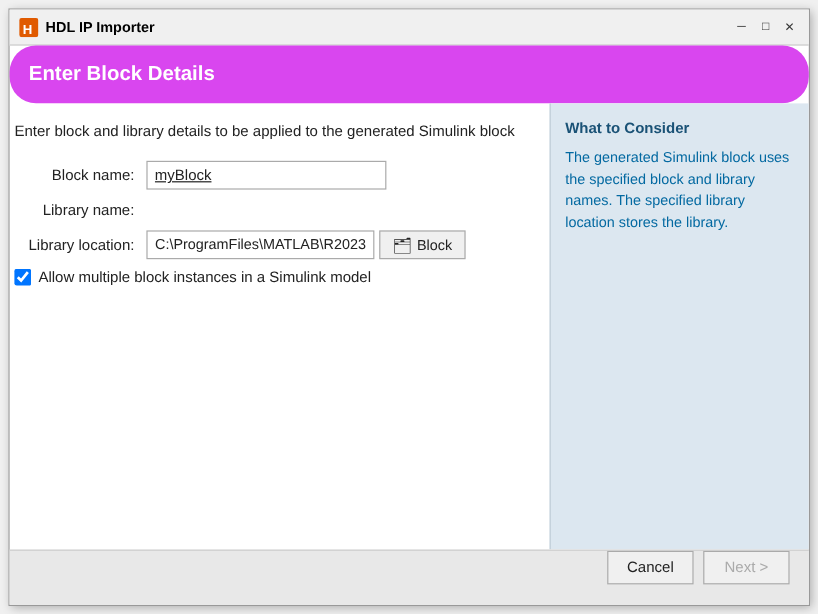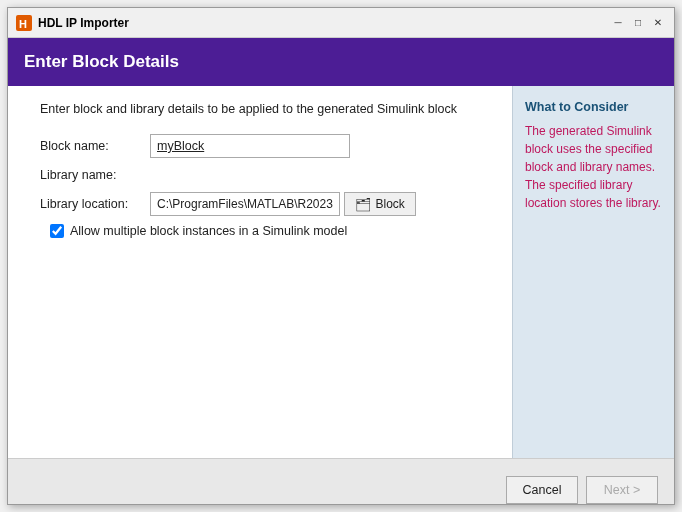--- a/index.html
+++ b/index.html
@@ -57,41 +57,42 @@
       display: flex;
       align-items: center;
       justify-content: center;
       font-size: 10px;
       cursor: pointer;
       color: #333;
     }
 
     
     .header {
-      background: #4c1d95;
+      background: #d946ef;
       padding: 14px 16px;
       flex-shrink: 0;
+      border-radius: 22px;
     }
     .header-title {
       color: #fff;
       font-size: 17px;
       font-weight: bold;
     }
 
     
     .body {
       display: flex;
       flex: 1;
       overflow: hidden;
     }
 
     
     .main-content {
       flex: 1;
-      padding: 16px 32px;
+      padding: 16px 4px;
       display: flex;
       flex-direction: column;
     }
 
     .description-text {
       font-size: 12.5px;
       color: #222;
       margin-bottom: 18px;
     }
 
@@ -101,21 +102,21 @@
       gap: 10px;
     }
 
     .form-row {
       display: flex;
       align-items: center;
     }
 
     .form-label {
       width: 110px;
-      text-align: left;
+      text-align: right;
       padding-right: 10px;
       font-size: 12.5px;
       color: #222;
       flex-shrink: 0;
     }
 
     .form-input {
       width: 200px;
       height: 24px;
       border: 1px solid #aaa;
@@ -151,64 +152,63 @@
     }
 
     .folder-icon {
       font-size: 13px;
     }
 
     .checkbox-row {
       display: flex;
       align-items: center;
       margin-top: 8px;
-      margin-left: 10px;
       gap: 6px;
     }
 
     .checkbox-row input[type=checkbox] {
       width: 14px;
       height: 14px;
       cursor: pointer;
     }
 
     .checkbox-label {
       font-size: 12.5px;
       color: #222;
     }
 
     
     .sidebar {
-      width: 162px;
+      width: 216px;
       background: #dce7f0;
       padding: 14px 12px;
       border-left: 1px solid #c0cdd8;
       flex-shrink: 0;
     }
 
     .sidebar-title {
       font-size: 12.5px;
       font-weight: bold;
       color: #1a5276;
       margin-bottom: 8px;
     }
 
     .sidebar-text {
       font-size: 12px;
-      color: #be185d;
+      color: #0369a1;
       line-height: 1.5;
     }
 
     
     .footer {
       height: 46px;
       background: #e8e8e8;
       border-top: 1px solid #ccc;
       display: flex;
-      align-items: flex-end;
+      align-items: flex-start;
       justify-content: flex-end;
       padding: 0 16px;
       gap: 8px;
       flex-shrink: 0;
     }
 
     .footer-btn {
       height: 28px;
       min-width: 72px;
       padding: 0 14px;

